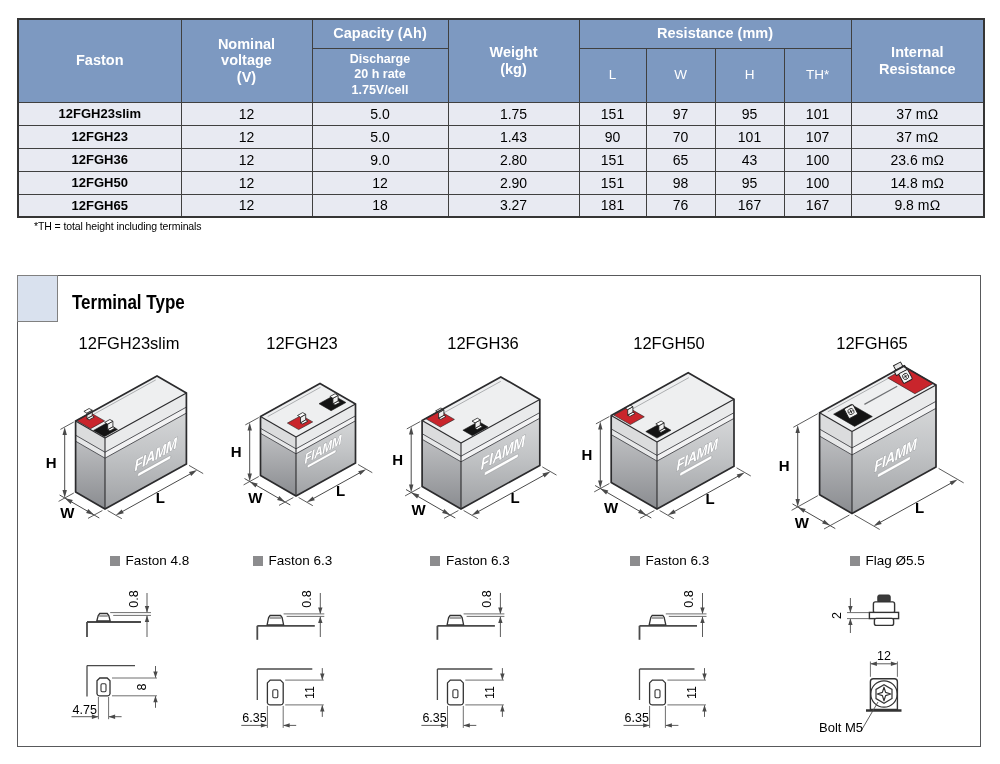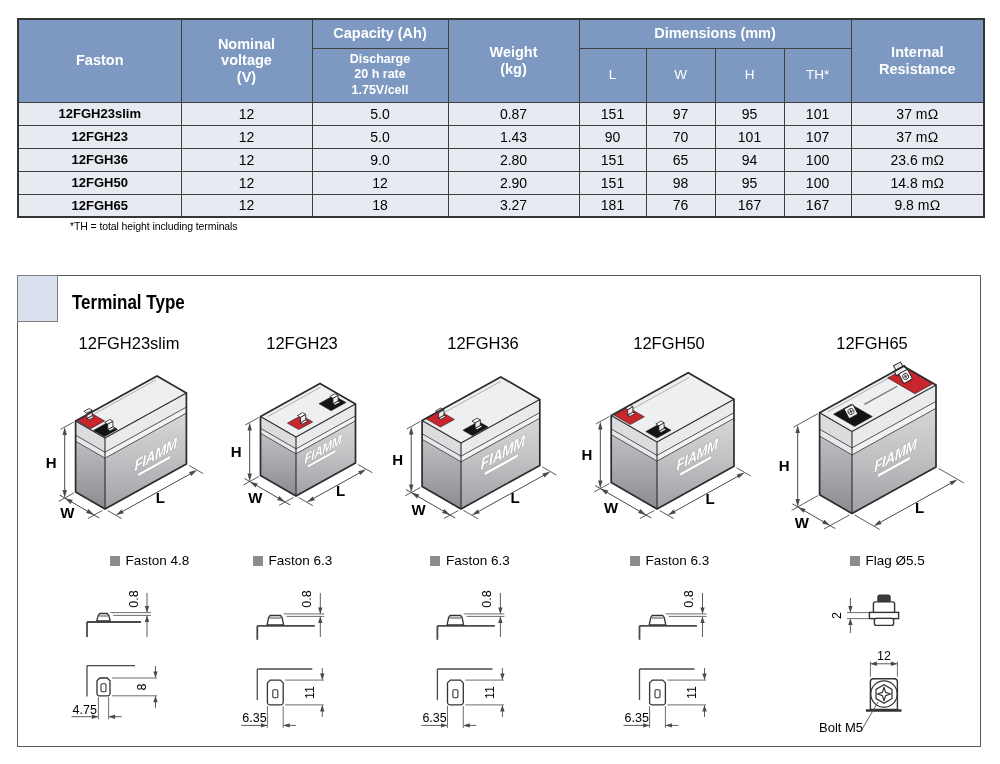--- a/index.html
+++ b/index.html
@@ -10,21 +10,21 @@
 th { background:#7d99c1; color:#fff; font-size:14.5px; font-weight:bold; line-height:1.15; }
 th.sub { font-weight:bold; font-size:12.5px; line-height:1.25; }
 th.d { font-weight:normal; font-size:13.5px; }
 tr.h1 { height:29px; }
 tr.h2 { height:54px; }
 tbody tr { height:23px; background:#e8eaf2; }
 tbody td { font-size:14px; color:#000; }
 tbody td.m { font-size:13px; }
 tbody td.m { font-weight:bold; }
 thead tr.h1 th { border-bottom:1px solid #404040; }
-.fnote { position:absolute; left:34px; top:220px; font-size:10.5px; letter-spacing:-0.1px; color:#000;margin-left:36px; }
+.fnote { position:absolute; left:34px; top:220px; font-size:10.5px; letter-spacing:-0.1px; color:#000; }
 .tbox { position:absolute; left:17px; top:275px; width:964px; height:472px; border:1.5px solid #58595b; background:#fff; }
 .tsq { position:absolute; left:17px; top:275px; width:41px; height:47px; background:#d9e1ee; border:1px solid #808080; }
 .ttitle { position:absolute; left:72px; top:291px; font-size:20px; font-weight:bold; color:#000; transform:scaleX(0.85); transform-origin:0 0; white-space:nowrap; }
 .blab { position:absolute; top:334px; transform:translateX(-50%); font-size:16.5px; color:#000; }
 .tlab { position:absolute; top:553px; font-size:13.5px; color:#000; }
 .sq { display:inline-block; width:10px; height:10px; background:#8c8c8e; margin-right:6px; vertical-align:-1px; }
 </style>
 </head>
 <body>
 <table>
@@ -38,37 +38,37 @@
       <col style="width:69px">
       <col style="width:67px">
       <col style="width:133px">
     </colgroup>
 <thead>
 <tr class="h1">
 <th rowspan="2">Faston</th>
 <th rowspan="2">Nominal<br>voltage<br>(V)</th>
 <th>Capacity (Ah)</th>
 <th rowspan="2">Weight<br>(kg)</th>
-<th colspan="4">Dimensions (mm)</th>
+<th colspan="4">Resistance (mm)</th>
 <th rowspan="2">Internal<br>Resistance</th>
 </tr>
 <tr class="h2">
 <th class="sub">Discharge<br>20 h rate<br>1.75V/cell</th>
 <th class="d">L</th>
 <th class="d">W</th>
 <th class="d">H</th>
 <th class="d">TH*</th>
 </tr>
 </thead>
 <tbody>
 <tr>
         <td class="m">12FGH23slim</td>
         <td>12</td>
         <td>5.0</td>
-        <td>0.87</td>
+        <td>1.75</td>
         <td>151</td>
         <td>97</td>
         <td>95</td>
         <td>101</td>
         <td>37 mΩ</td>
       </tr>
 <tr>
         <td class="m">12FGH23</td>
         <td>12</td>
         <td>5.0</td>
@@ -79,21 +79,21 @@
         <td>107</td>
         <td>37 mΩ</td>
       </tr>
 <tr>
         <td class="m">12FGH36</td>
         <td>12</td>
         <td>9.0</td>
         <td>2.80</td>
         <td>151</td>
         <td>65</td>
-        <td>94</td>
+        <td>43</td>
         <td>100</td>
         <td>23.6 mΩ</td>
       </tr>
 <tr>
         <td class="m">12FGH50</td>
         <td>12</td>
         <td>12</td>
         <td>2.90</td>
         <td>151</td>
         <td>98</td>

